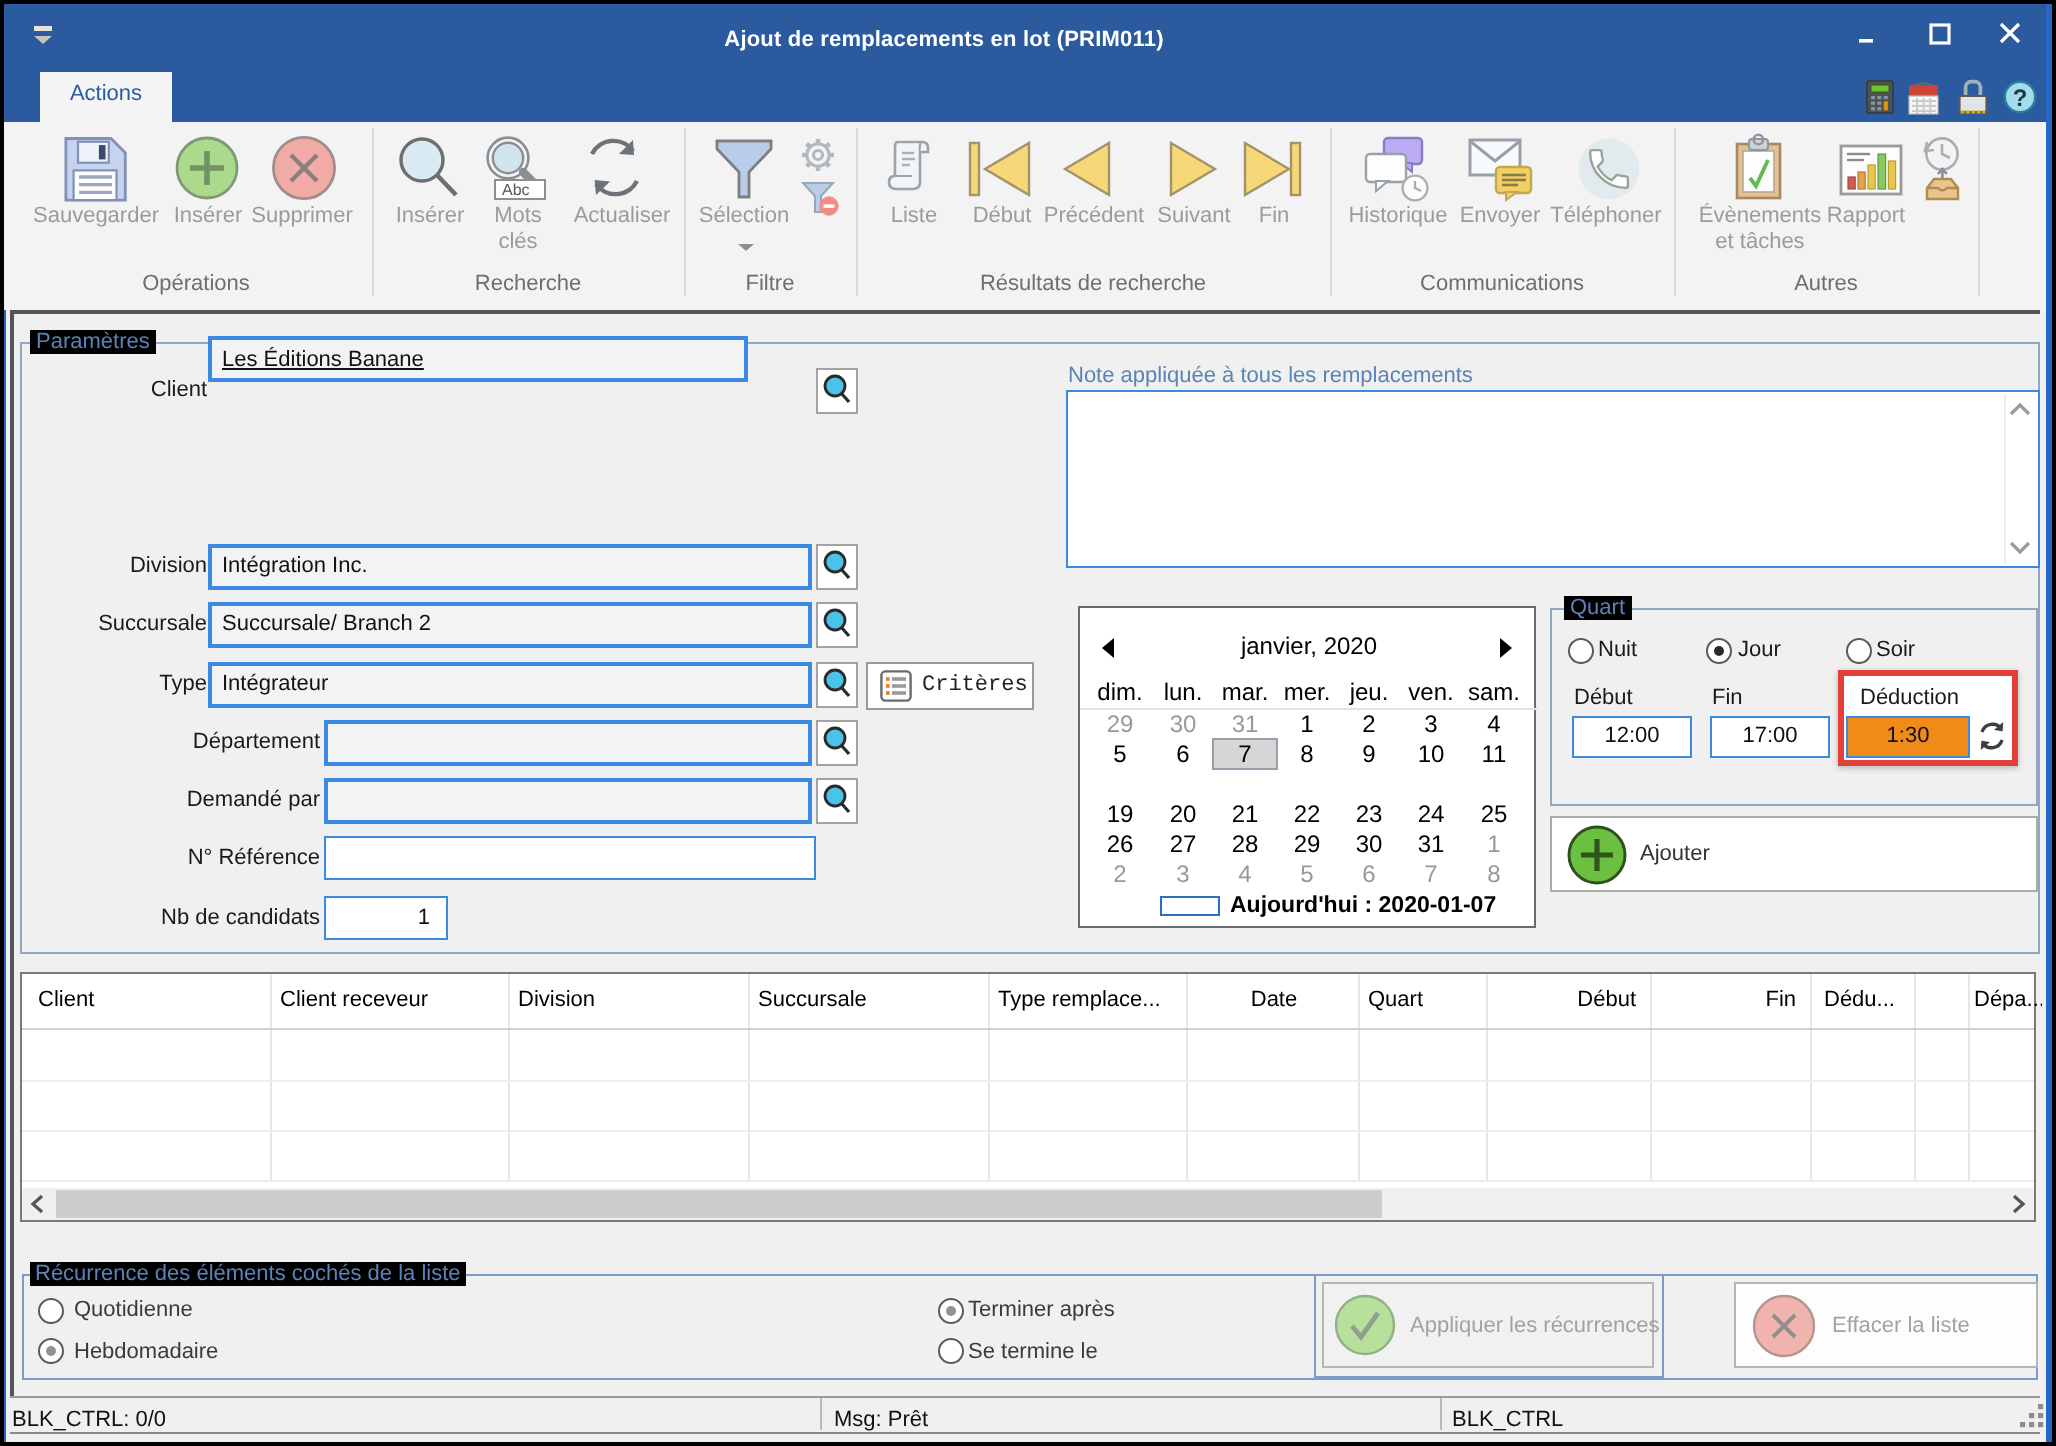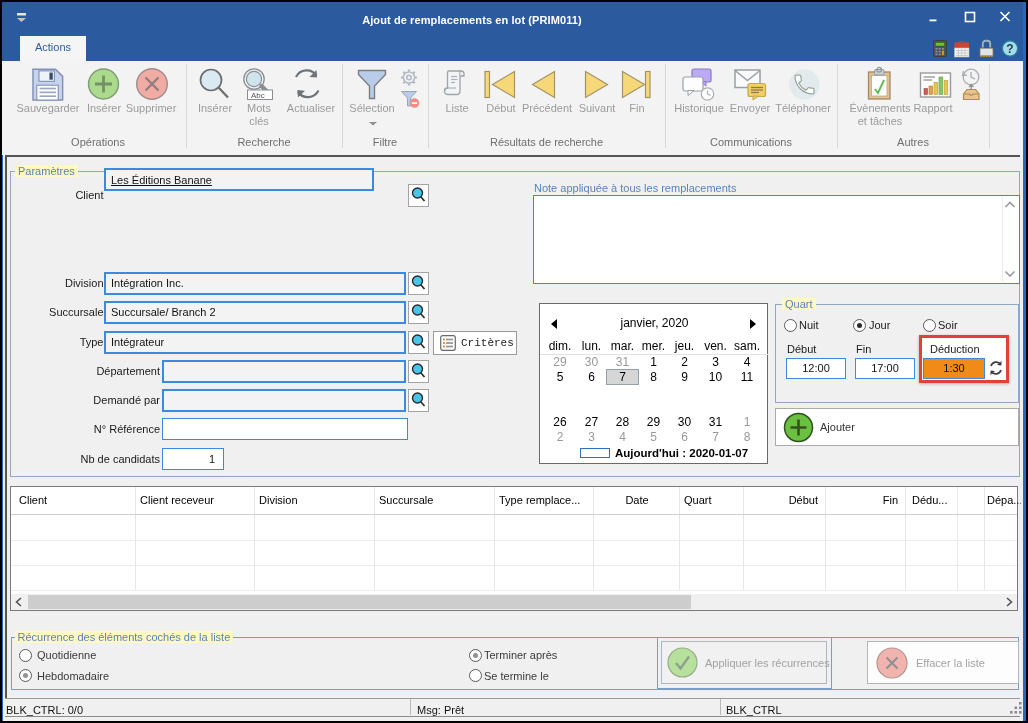--- a/index.html
+++ b/index.html
@@ -7,21 +7,21 @@
 body { font-family:"Liberation Sans", sans-serif; }
 #win { position:absolute; left:0; top:0; width:1028px; height:723px; background:#000; }
 #inner { position:absolute; left:2px; top:2px; width:1024px; height:719px; background:#2a67c5; }
 #client { position:absolute; left:1px; top:1px; width:1020px; height:718px; background:#f0f0f0; }
 #page { position:absolute; left:-3px; top:-3px; width:1028px; height:723px; }
 .abs { position:absolute; }
 .lbl { font-size:11px; color:#1a1a1a; white-space:nowrap; }
 .graylbl { font-size:11px; color:#9b9b9b; text-align:center; white-space:nowrap; line-height:13px; }
 .grpname { position:absolute; font-size:11px; color:#6e6e6e; text-align:center; white-space:nowrap; }
 .fieldset { position:absolute; border:1px solid #90a8c6; }
-.fieldset .legend { position:absolute; top:-7px; font-size:11px; color:#5b83b8; background:#fef9c3; padding:0 3px; white-space:nowrap;text-align:center; }
+.fieldset .legend { position:absolute; top:-7px; font-size:11px; color:#5b83b8; background:#000000; padding:0 3px; white-space:nowrap;text-align:center; }
 .bluefield { position:absolute; background:#f3f3f3; border:2px solid #3b8ae0; font-size:11px; color:#111; padding-left:5px; display:flex; align-items:center; }
 .lookupbtn { position:absolute; width:21px; background:#fff; border:1px solid #a3a3a3; display:flex; align-items:center; justify-content:center; }
 .whitefield { position:absolute; background:#fff; border:1px solid #3b8ae0; font-size:11px; color:#111; }
 .radio { position:absolute; width:13px; height:13px; border-radius:50%; background:#fff; border:1px solid #5a5a5a; }
 .radio .dot { position:absolute; left:3px; top:3px; width:5px; height:5px; border-radius:50%; }
 .vsep { position:absolute; width:1px; background:#d8d8d8; top:64px; height:84px; }
 </style>
 </head>
 <body>
 <div id="win">
@@ -383,20 +383,29 @@
 <span class="abs" style="left:191.5px;width:31px;text-align:center;color:#000;">4</span>
 </div>
 <div class="abs" style="left:0;top:65.5px;width:229px;height:15px;">
 <span class="abs" style="left:4.5px;width:31px;text-align:center;color:#000;">5</span>
 <span class="abs" style="left:36px;width:31px;text-align:center;color:#000;">6</span>
 <span class="abs" style="left:67px;width:31px;text-align:center;background:#d6d6d6;outline:1px solid #96a0ac;">7</span>
 <span class="abs" style="left:98px;width:31px;text-align:center;color:#000;">8</span>
 <span class="abs" style="left:129px;width:31px;text-align:center;color:#000;">9</span>
 <span class="abs" style="left:160px;width:31px;text-align:center;color:#000;">10</span>
 <span class="abs" style="left:191.5px;width:31px;text-align:center;color:#000;">11</span>
+</div>
+<div class="abs" style="left:0;top:96px;width:229px;height:15px;">
+<span class="abs" style="left:4.5px;width:31px;text-align:center;color:#000;">19</span>
+<span class="abs" style="left:36px;width:31px;text-align:center;color:#000;">20</span>
+<span class="abs" style="left:67px;width:31px;text-align:center;color:#000;">21</span>
+<span class="abs" style="left:98px;width:31px;text-align:center;color:#000;">22</span>
+<span class="abs" style="left:129px;width:31px;text-align:center;color:#000;">23</span>
+<span class="abs" style="left:160px;width:31px;text-align:center;color:#000;">24</span>
+<span class="abs" style="left:191.5px;width:31px;text-align:center;color:#000;">25</span>
 </div>
 <div class="abs" style="left:0;top:111px;width:229px;height:15px;">
 <span class="abs" style="left:4.5px;width:31px;text-align:center;color:#000;">26</span>
 <span class="abs" style="left:36px;width:31px;text-align:center;color:#000;">27</span>
 <span class="abs" style="left:67px;width:31px;text-align:center;color:#000;">28</span>
 <span class="abs" style="left:98px;width:31px;text-align:center;color:#000;">29</span>
 <span class="abs" style="left:129px;width:31px;text-align:center;color:#000;">30</span>
 <span class="abs" style="left:160px;width:31px;text-align:center;color:#000;">31</span>
 <span class="abs" style="left:191.5px;width:31px;text-align:center;color:#989898;">1</span>
 </div>

